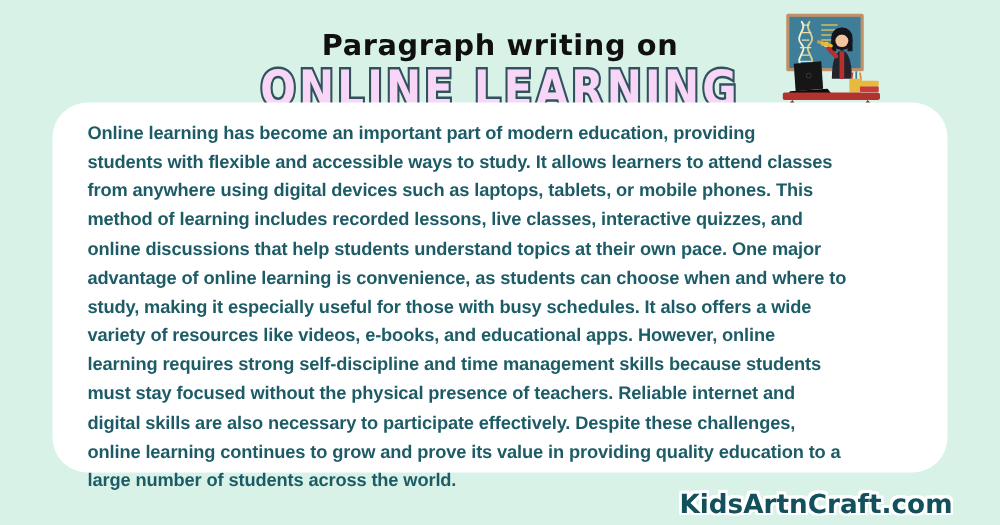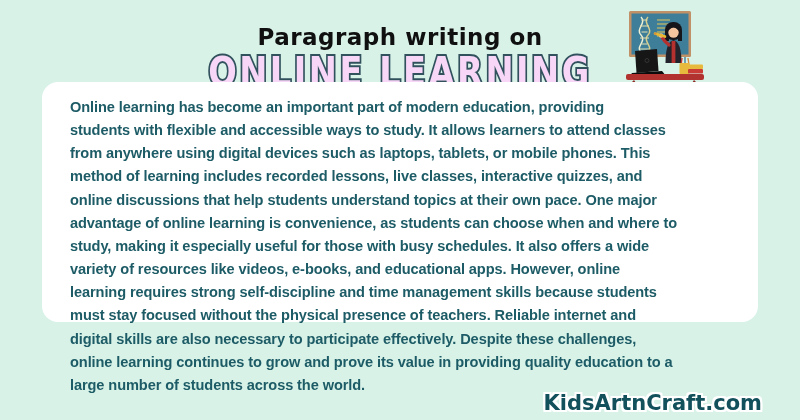--- a/index.html
+++ b/index.html
@@ -33,22 +33,22 @@
     paint-order:stroke fill;
     text-shadow:0 0 1px #32525e;
     transform:scaleX(0.84);
     transform-origin:50% 50%;
     white-space:nowrap;
   }
   .illustration{
     position:absolute;left:626px;top:5px;width:78px;height:78px;
   }
   .card{
-    position:absolute;left:42px;top:82px;width:716px;height:240px;
-    background:#ffffff;border-radius:16px;
+    position:absolute;left:42px;top:82px;width:716px;height:296px;
+    background:#ffffff;border-radius:28px;
     box-sizing:border-box;
     padding:14px 28px;
   }
   .card-text{
     white-space:pre-line;
     font-size:14.6px;
     line-height:23.15px;
     font-weight:bold;
     letter-spacing:-0.1px;
     color:#1d5c66;

